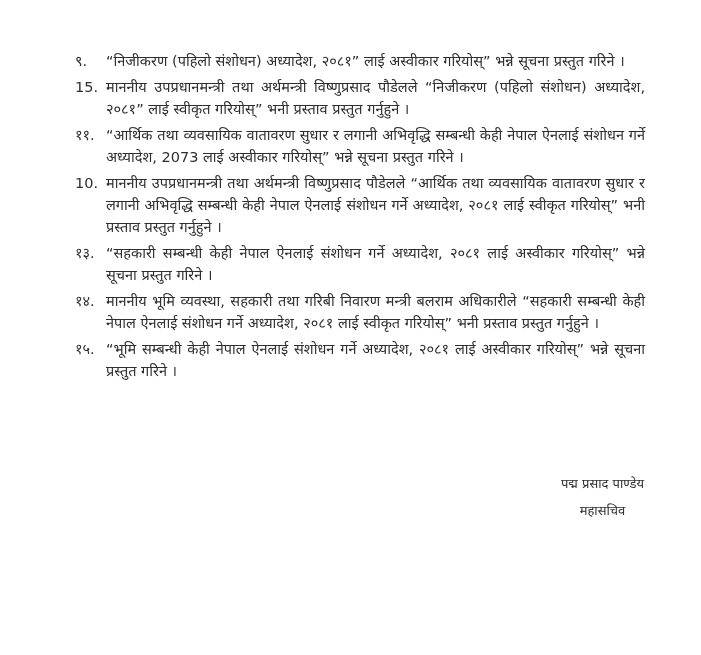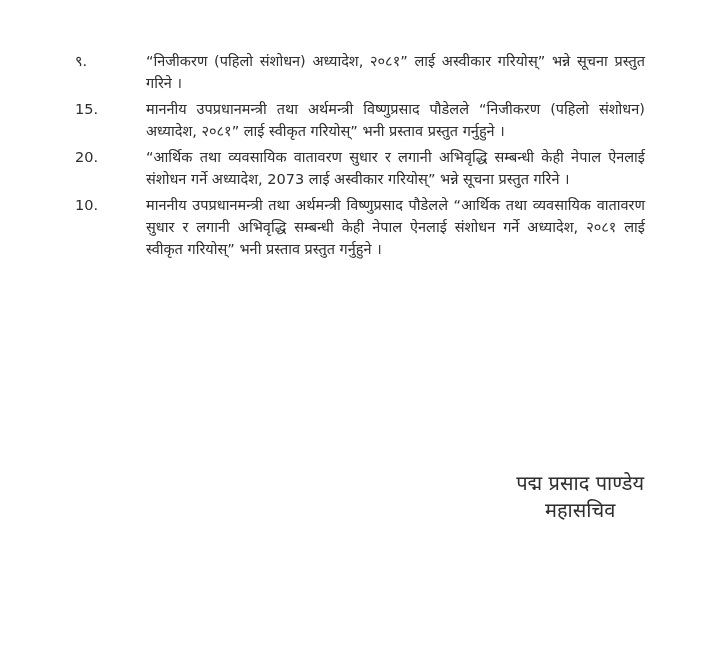--- a/index.html
+++ b/index.html
@@ -32,54 +32,65 @@
     font-size: 14.5px;
     line-height: 22px;
   }
   .agenda-item .num {
     flex: 0 0 31px;
     white-space: nowrap;
   }
   .agenda-item .txt {
     flex: 1;
     text-align: justify;
-    margin-left: 40px;
   }
   .signature {
     position: absolute;
     top: 470px;
     right: 57px;
     text-align: center;
-    font-size: 20px;
+    font-size: 13px;
     line-height: 27px;
   }
   .sig-name { white-space: nowrap; }
   .sig-title { white-space: nowrap; }
 </style>
 </head>
 <body>
 
 <div class="page">
 
   <ol class="agenda-list">
     <li class="agenda-item">
       <span class="num">९.</span>
       <span class="txt">“निजीकरण (पहिलो संशोधन) अध्यादेश, २०८१” लाई अस्वीकार गरियोस्” भन्ने सूचना प्रस्तुत गरिने ।</span>
     </li>
     <li class="agenda-item">
       <span class="num">15.</span>
       <span class="txt">माननीय उपप्रधानमन्त्री तथा अर्थमन्त्री विष्णुप्रसाद पौडेलले “निजीकरण (पहिलो संशोधन) अध्यादेश, २०८१” लाई स्वीकृत गरियोस्” भनी प्रस्ताव प्रस्तुत गर्नुहुने ।</span>
     </li>
     <li class="agenda-item">
-      <span class="num">20.</span>
+      <span class="num">११.</span>
       <span class="txt">“आर्थिक तथा व्यवसायिक वातावरण सुधार र लगानी अभिवृद्धि सम्बन्धी केही नेपाल ऐनलाई संशोधन गर्ने अध्यादेश, 2073 लाई अस्वीकार गरियोस्” भन्ने सूचना प्रस्तुत गरिने ।</span>
     </li>
     <li class="agenda-item">
       <span class="num">10.</span>
       <span class="txt">माननीय उपप्रधानमन्त्री तथा अर्थमन्त्री विष्णुप्रसाद पौडेलले “आर्थिक तथा व्यवसायिक वातावरण सुधार र लगानी अभिवृद्धि सम्बन्धी केही नेपाल ऐनलाई संशोधन गर्ने अध्यादेश, २०८१ लाई स्वीकृत गरियोस्” भनी प्रस्ताव प्रस्तुत गर्नुहुने ।</span>
+    </li>
+    <li class="agenda-item">
+      <span class="num">१३.</span>
+      <span class="txt">“सहकारी सम्बन्धी केही नेपाल ऐनलाई संशोधन गर्ने अध्यादेश, २०८१ लाई अस्वीकार गरियोस्” भन्ने सूचना प्रस्तुत गरिने ।</span>
+    </li>
+    <li class="agenda-item">
+      <span class="num">१४.</span>
+      <span class="txt">माननीय भूमि व्यवस्था, सहकारी तथा गरिबी निवारण मन्त्री बलराम अधिकारीले “सहकारी सम्बन्धी केही नेपाल ऐनलाई संशोधन गर्ने अध्यादेश, २०८१ लाई स्वीकृत गरियोस्” भनी प्रस्ताव प्रस्तुत गर्नुहुने ।</span>
+    </li>
+    <li class="agenda-item">
+      <span class="num">१५.</span>
+      <span class="txt">“भूमि सम्बन्धी केही नेपाल ऐनलाई संशोधन गर्ने अध्यादेश, २०८१ लाई अस्वीकार गरियोस्” भन्ने सूचना प्रस्तुत गरिने ।</span>
     </li>
   </ol>
 
   <div class="signature">
     <div class="sig-name">पद्म प्रसाद पाण्डेय</div>
     <div class="sig-title">महासचिव</div>
   </div>
 
 </div>
 

